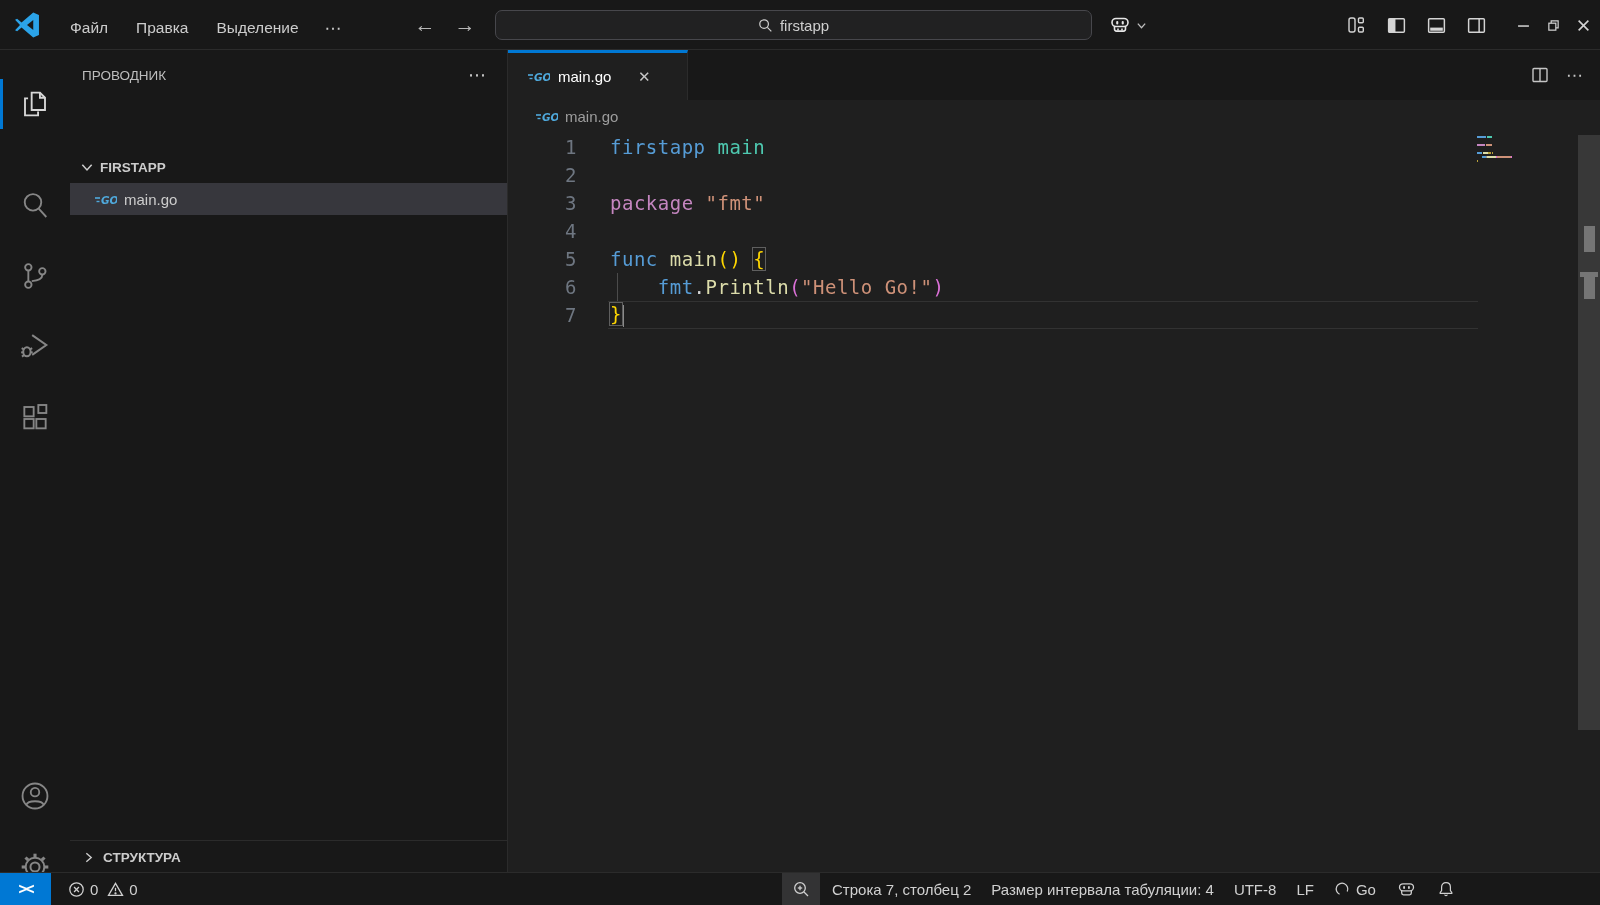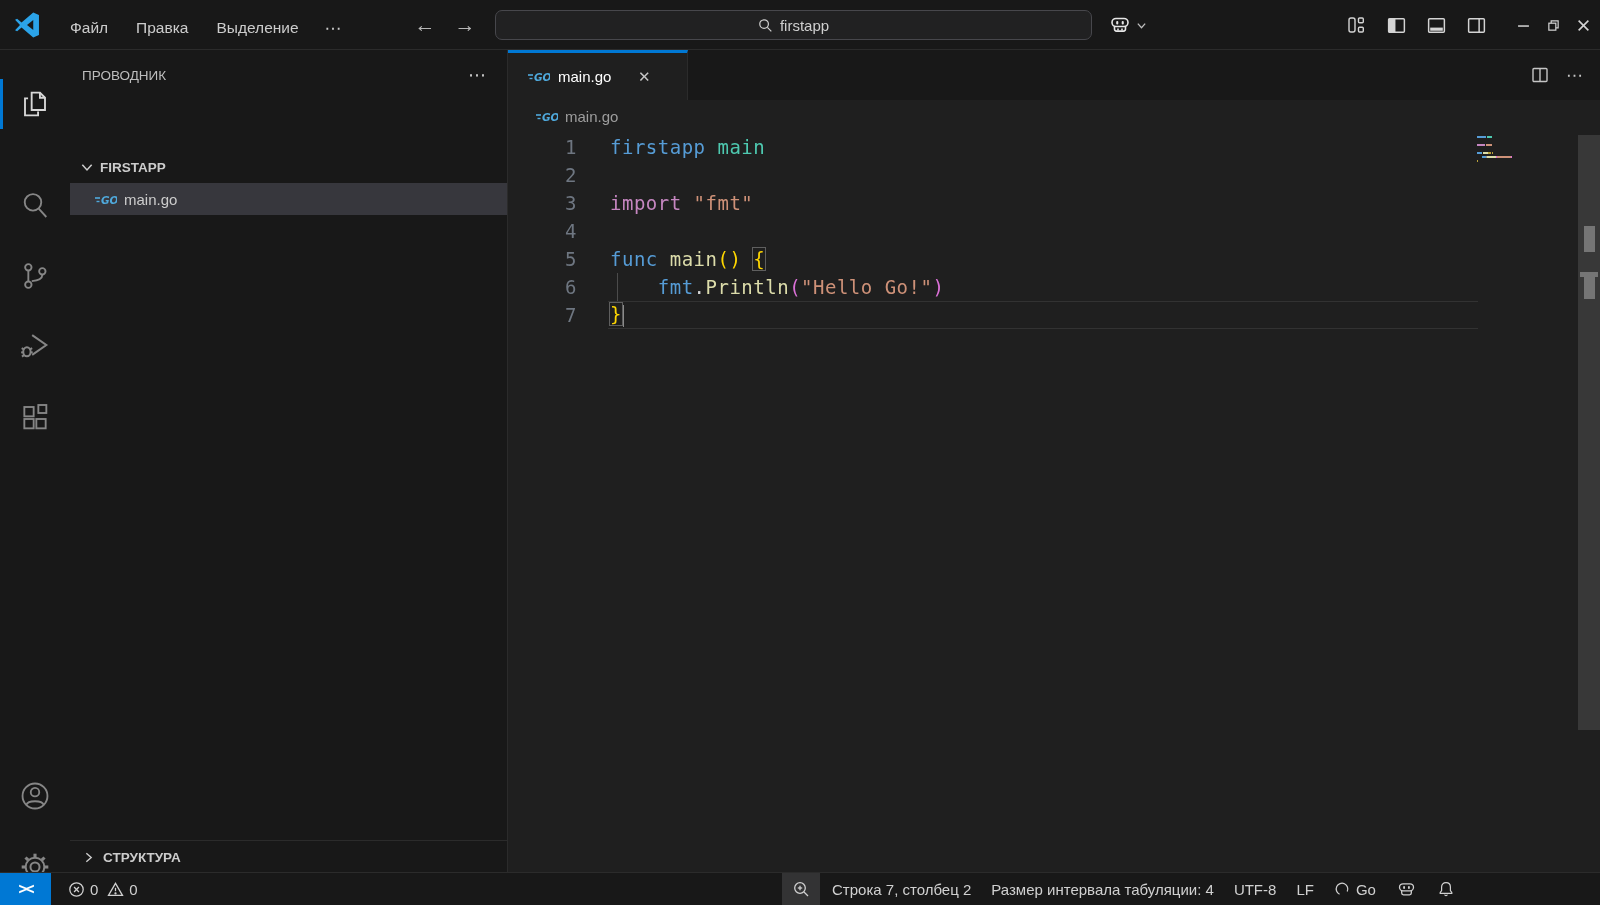--- a/index.html
+++ b/index.html
@@ -319,21 +319,21 @@
         <div class="code-row" style="top: 0px;">
           <span class="ln-num">1</span>
           <span class="ln-code"><span class="tk-keyword">firstapp</span><span class="tk-plain"> </span><span class="tk-type">main</span></span>
         </div>
         <div class="code-row" style="top: 28px;">
           <span class="ln-num">2</span>
           <span class="ln-code"></span>
         </div>
         <div class="code-row" style="top: 56px;">
           <span class="ln-num">3</span>
-          <span class="ln-code"><span class="tk-control">import</span><span class="tk-plain"> </span><span class="tk-string">"fmt"</span></span>
+          <span class="ln-code"><span class="tk-control">package</span><span class="tk-plain"> </span><span class="tk-string">"fmt"</span></span>
         </div>
         <div class="code-row" style="top: 84px;">
           <span class="ln-num">4</span>
           <span class="ln-code"></span>
         </div>
         <div class="code-row" style="top: 112px;">
           <span class="ln-num">5</span>
           <span class="ln-code"><span class="tk-keyword">func</span><span class="tk-plain"> </span><span class="tk-function">main</span><span class="tk-bracket1">()</span><span class="tk-plain"> </span><span class="tk-bracket1 bracket-box">{</span></span>
         </div>
         <div class="code-row" style="top: 140px;">

